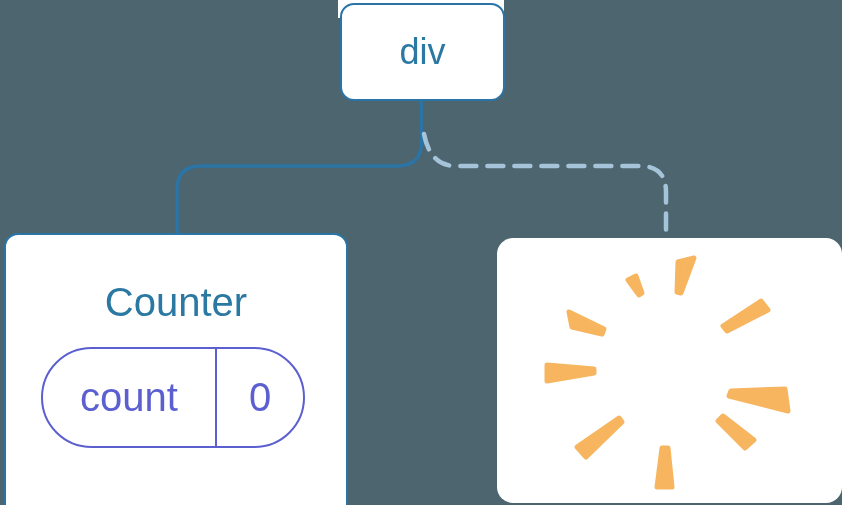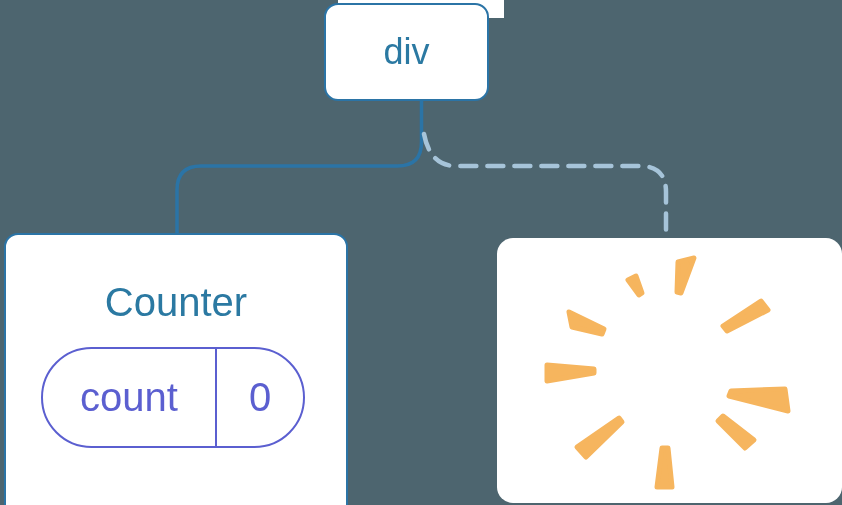--- a/index.html
+++ b/index.html
@@ -13,21 +13,21 @@
 
   .edges{position:absolute;left:0;top:0;width:842px;height:505px;z-index:1;}
   .edge-solid{fill:none;stroke:var(--line);stroke-width:3.5;}
   .edge-dashed{fill:none;stroke:var(--dash);stroke-width:4.5;
                stroke-dasharray:16 11;stroke-linecap:round;}
 
   .top-notch{position:absolute;left:338px;top:0;width:166px;height:18px;
              background:var(--card);z-index:2;}
 
   .card{position:absolute;background:var(--card);z-index:3;}
-  .node-div{left:324px;top:3px;width:165px;height:98px;border:2.5px solid var(--line);
+  .node-div{left:340px;top:3px;width:165px;height:98px;border:2.5px solid var(--line);
             border-radius:14px;display:flex;align-items:center;justify-content:center;}
   .node-div .label{font-size:36px;font-weight:500;color:var(--text-blue);}
 
   .node-counter{left:4px;top:233px;width:344px;height:332px;border:2.5px solid var(--line);
                 border-radius:14px;display:flex;flex-direction:column;align-items:center;}
   .counter-title{margin-top:44px;font-size:40px;line-height:46px;font-weight:500;
                  color:var(--text-blue);}
   .state-pill{position:absolute;left:35px;top:112px;width:264px;height:101px;
               border:2.5px solid var(--purple);border-radius:52px;display:flex;
               overflow:hidden;}

